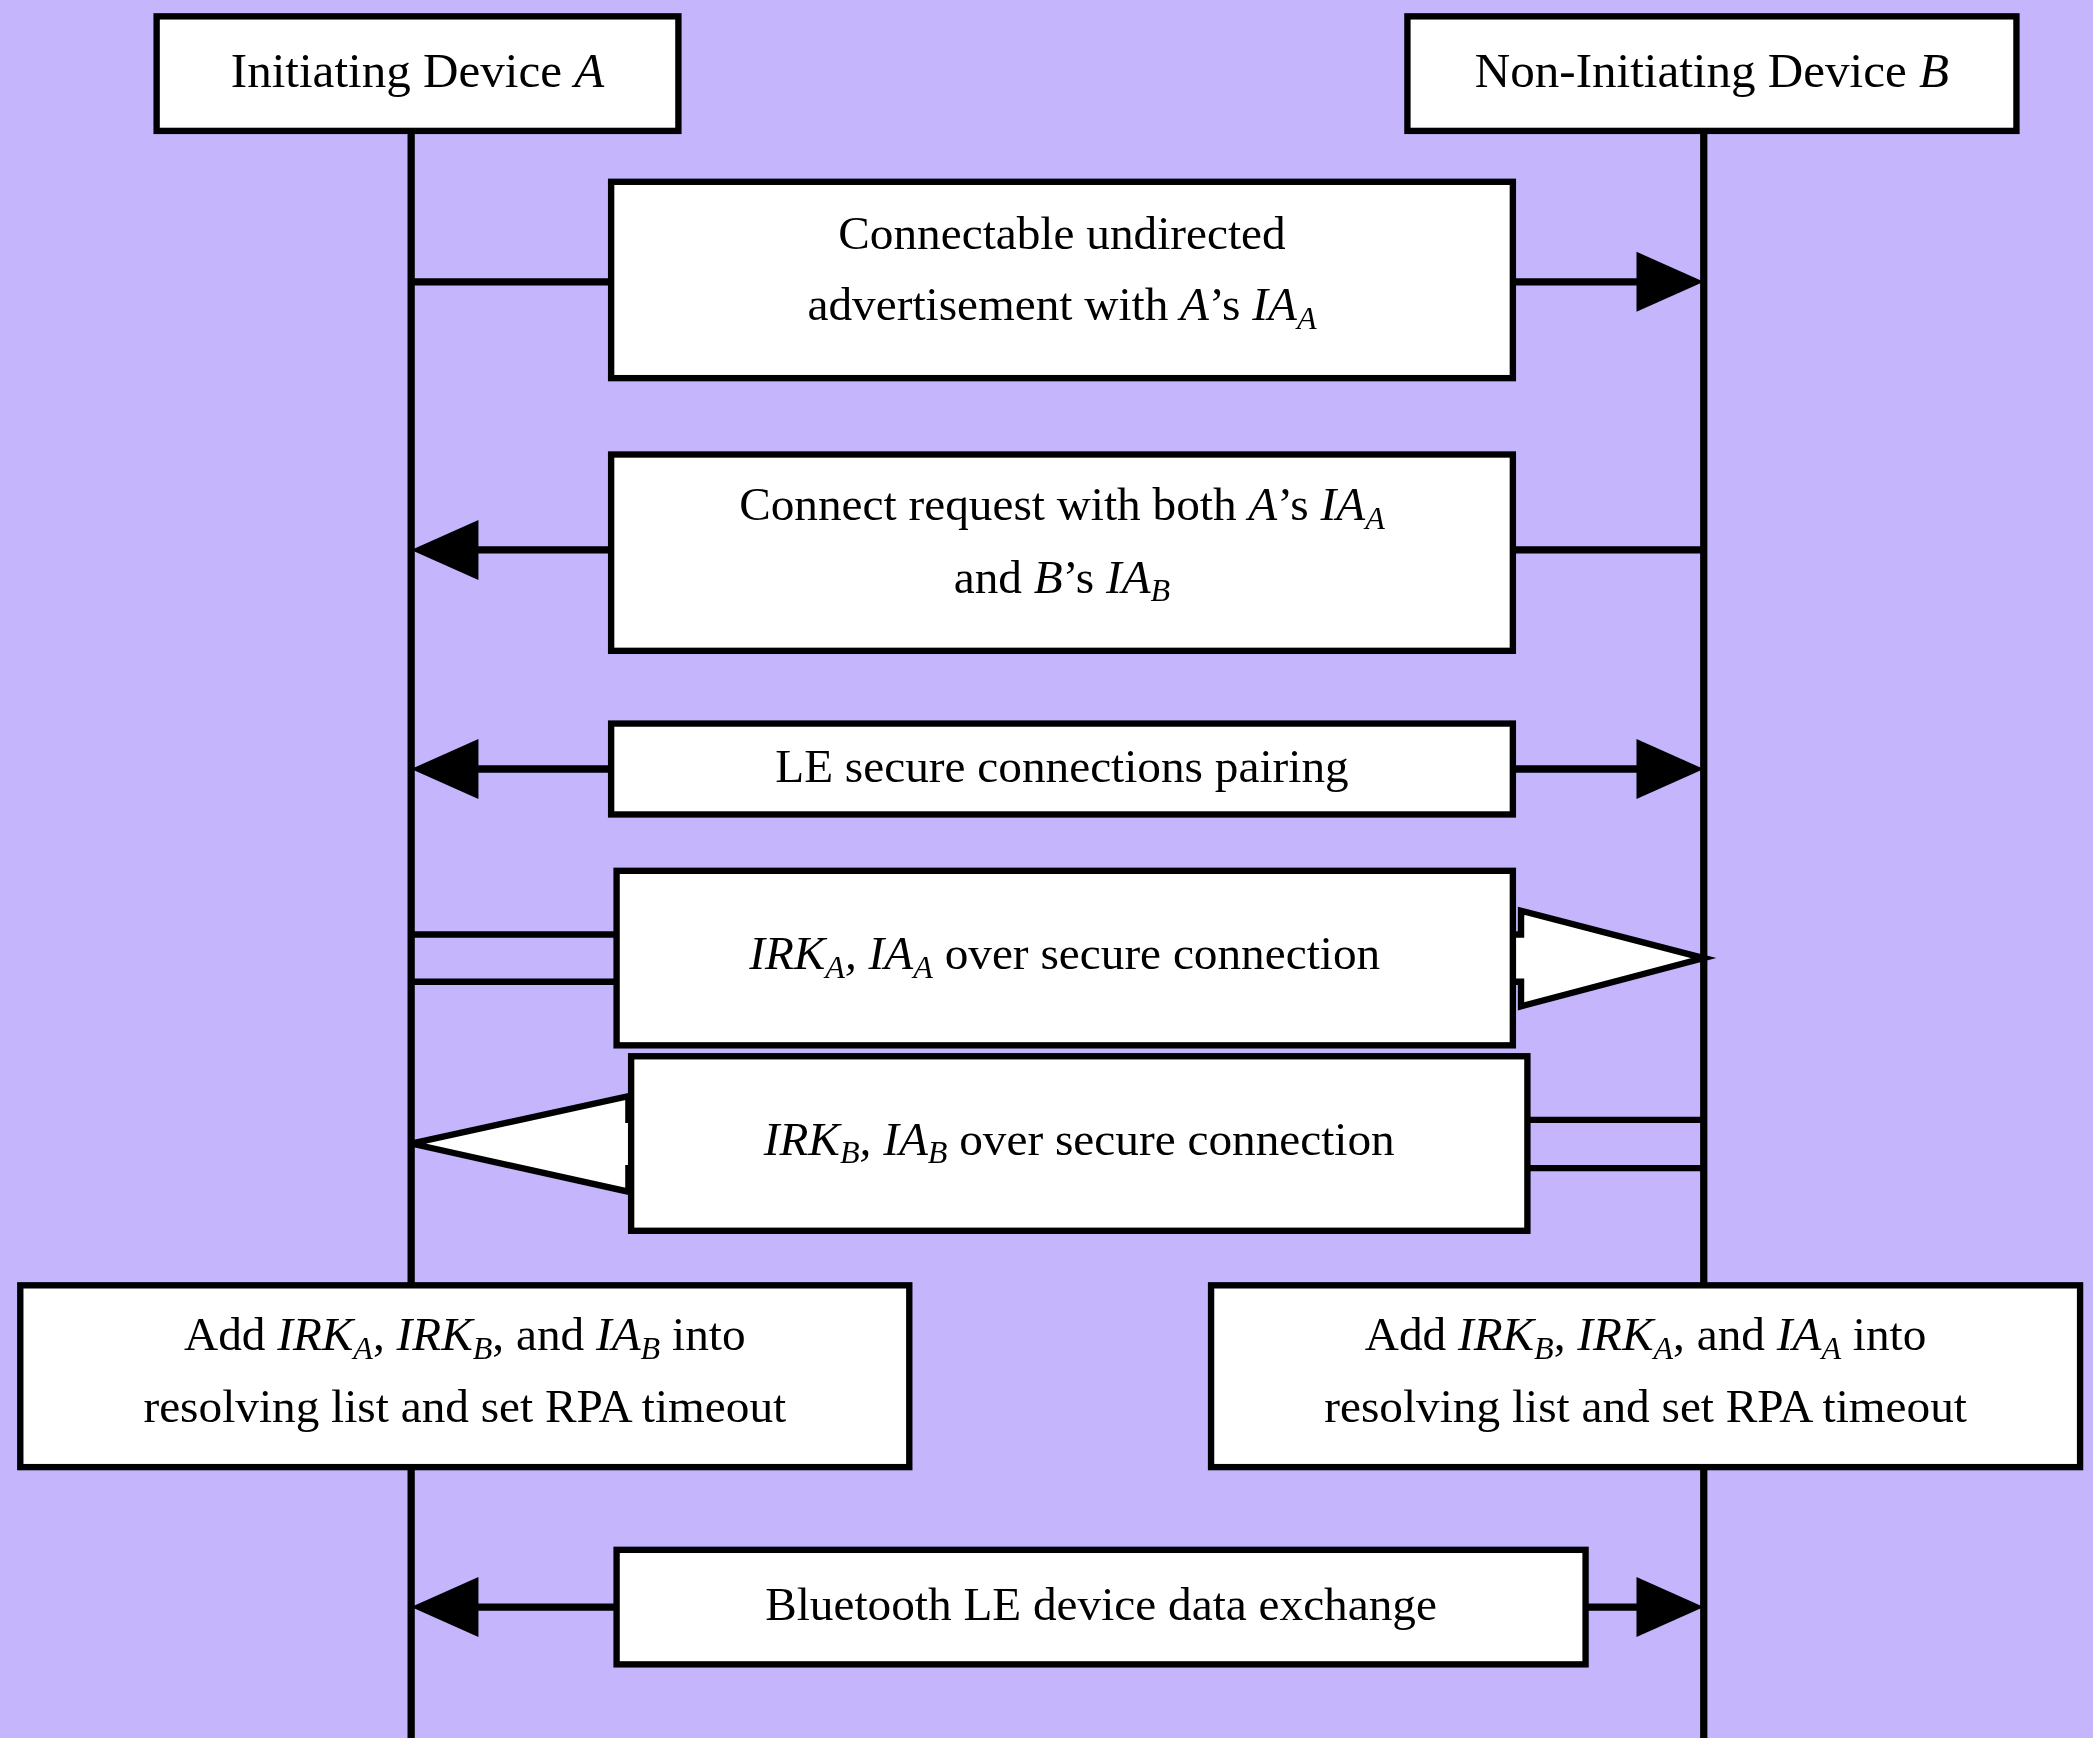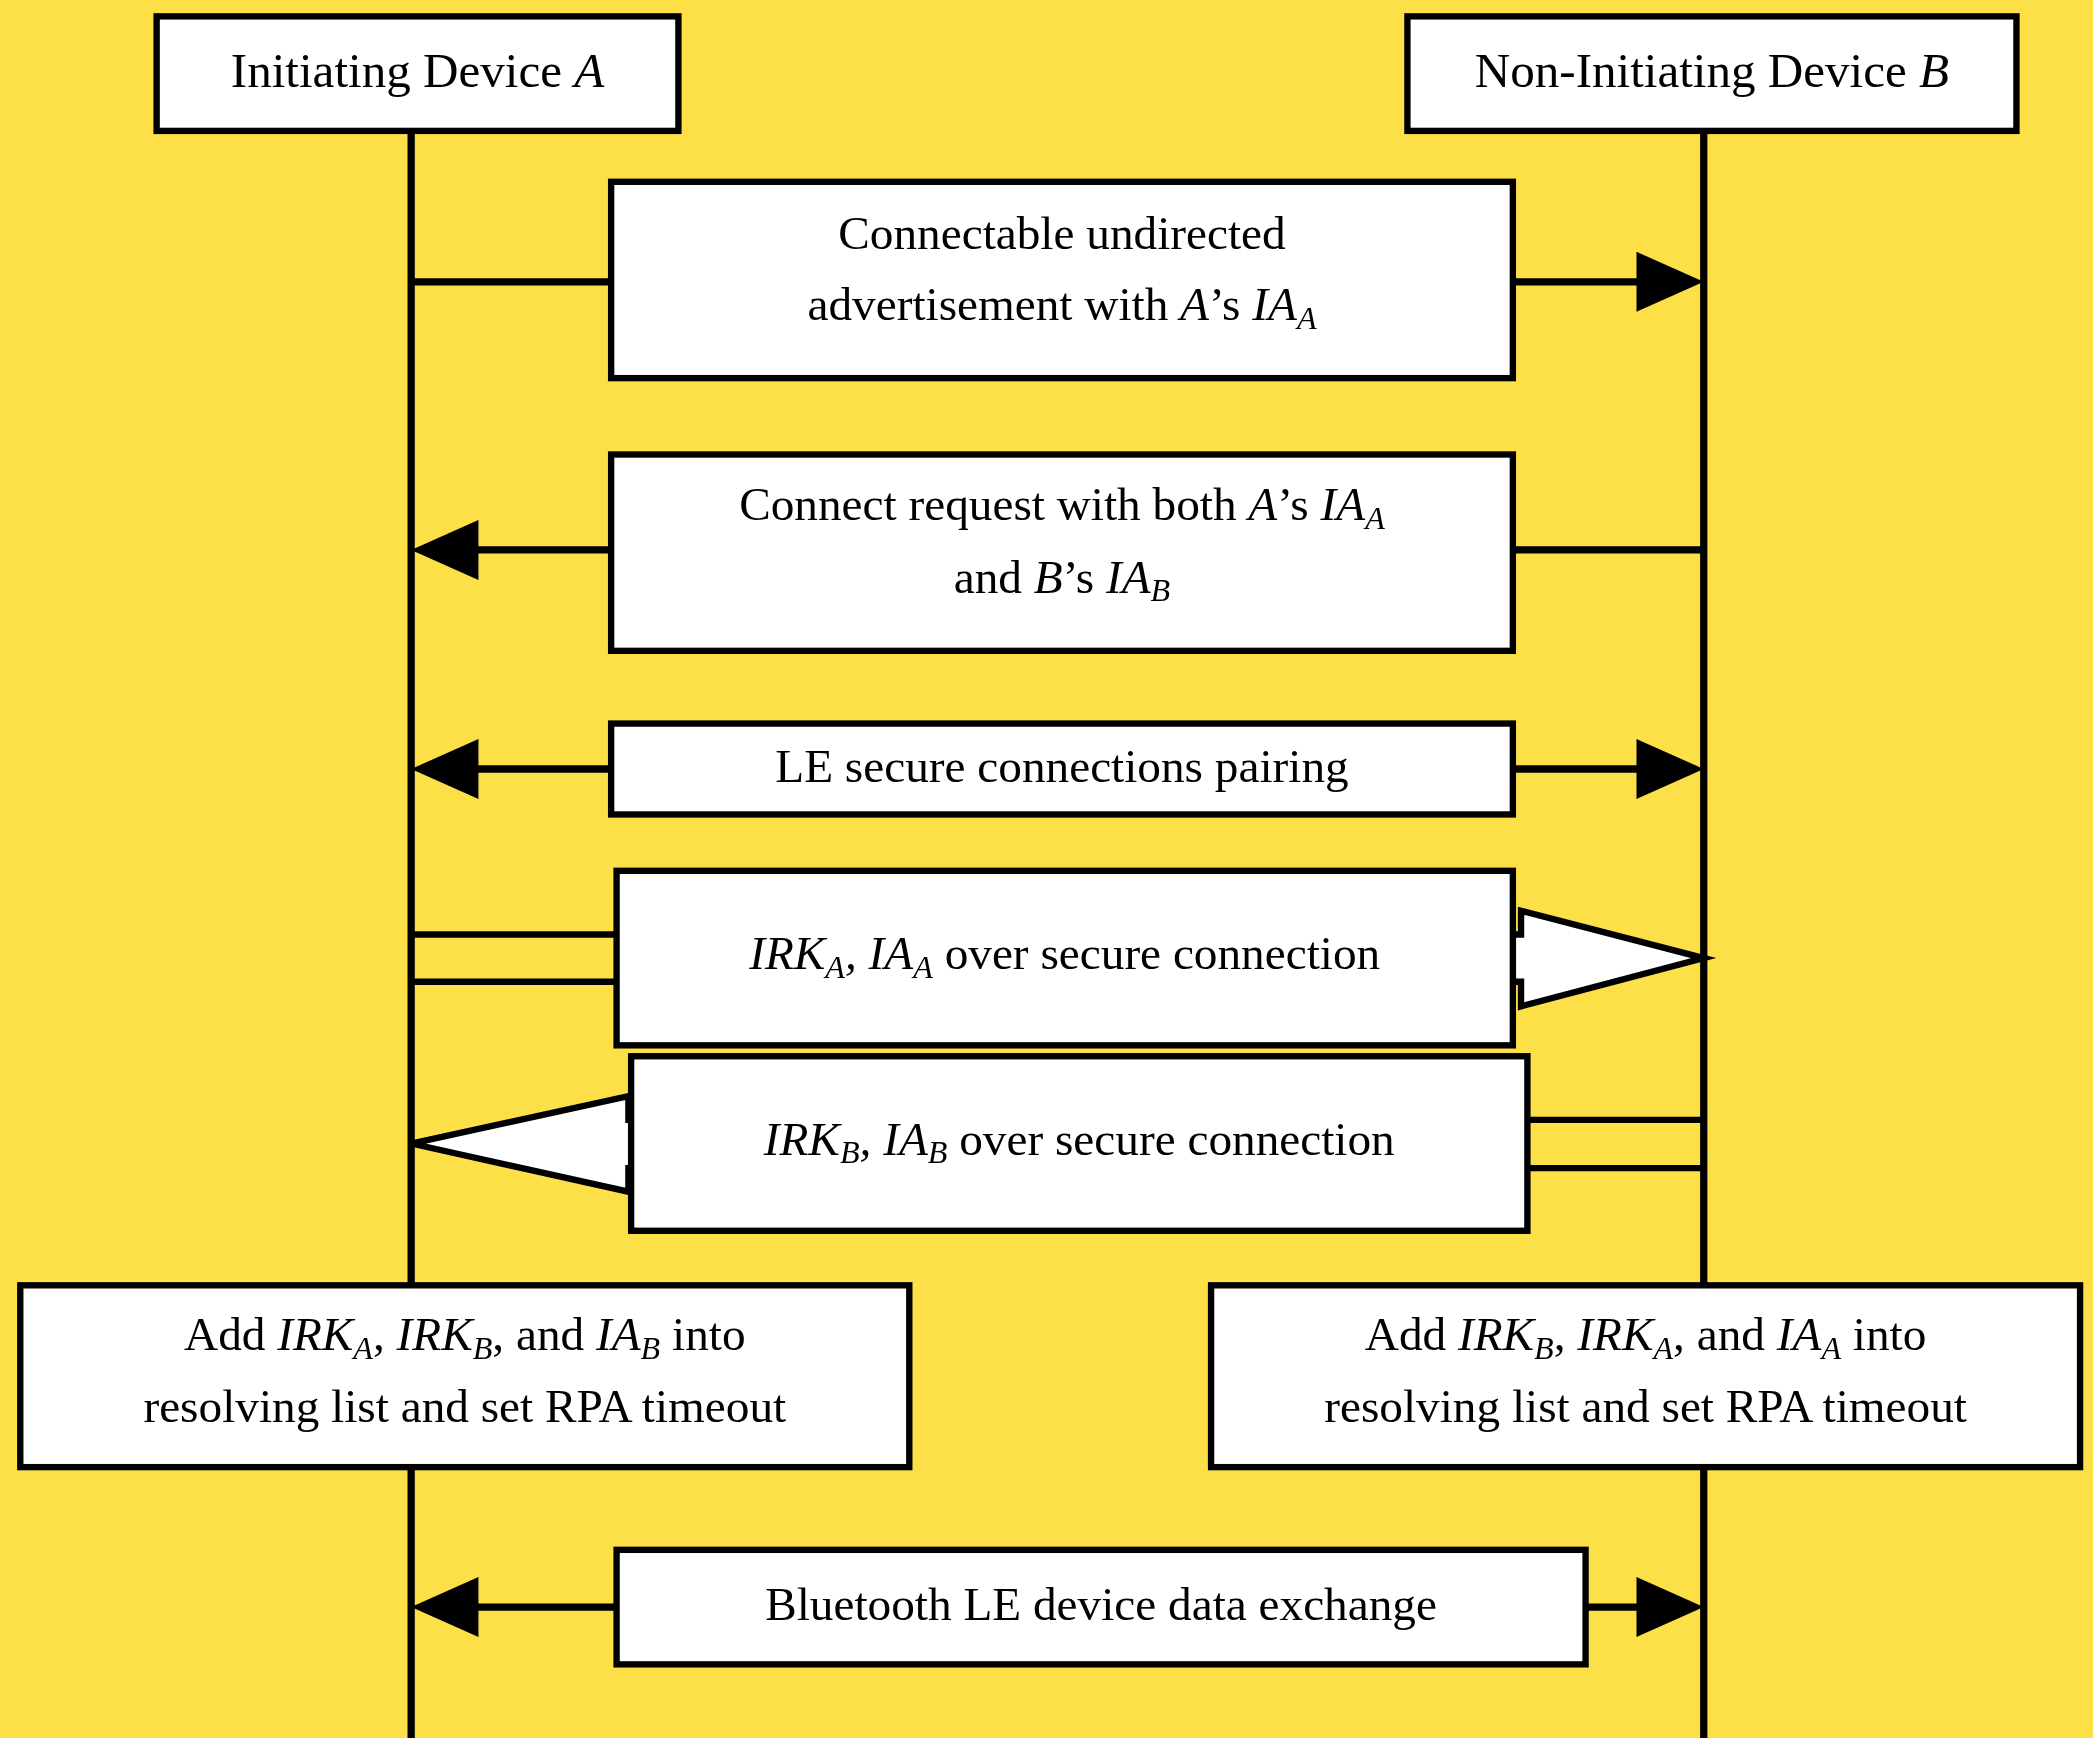--- a/index.html
+++ b/index.html
@@ -7,21 +7,21 @@
     padding: 0;
     background: #ffffff;
   }
   body {
     font-family: "Liberation Serif", "DejaVu Serif", serif;
   }
   #diagram-root {
     position: relative;
     width: 2094px;
     height: 1738px;
-    background: #fde047;
+    background: #c4b5fd;
     overflow: hidden;
   }
   svg.sequence-canvas {
     display: block;
     width: 2094px;
     height: 1738px;
   }
   .shape {
     fill: #ffffff;
     stroke: #000000;

